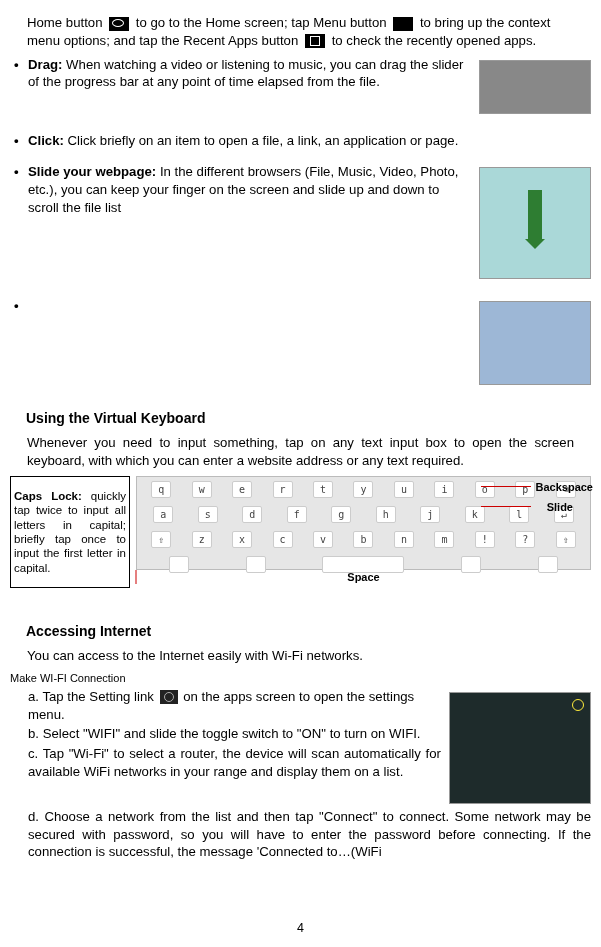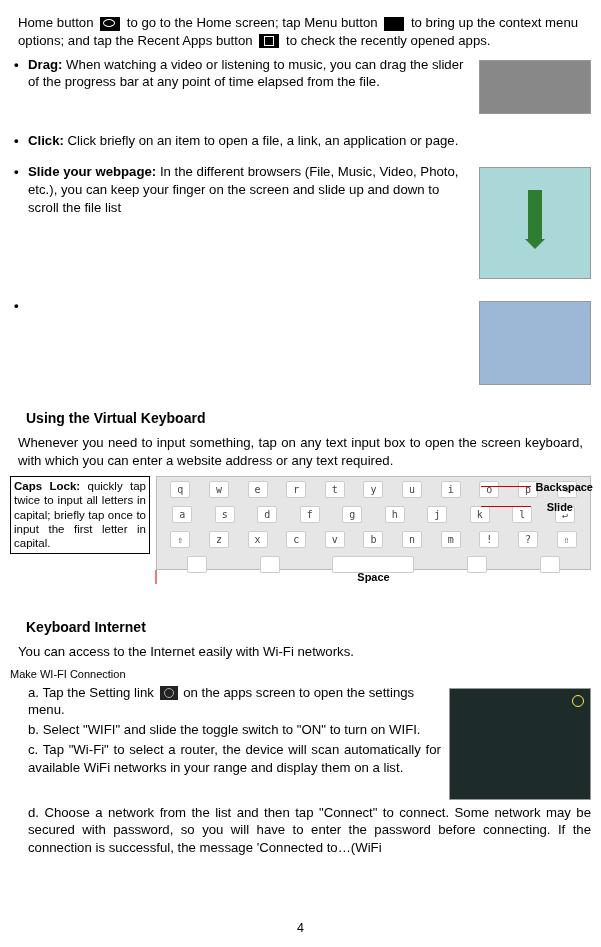--- a/index.html
+++ b/index.html
@@ -52,46 +52,46 @@
   }
   .drag-img{float:right;width:110px;height:52px;margin:4px 0 4px 8px;background:#888;}
   .slide-img{float:right;width:110px;height:110px;margin:4px 0 4px 8px;background:#aad8d8;position:relative;}
   .slide-img::before{content:"";position:absolute;left:50%;top:20%;width:14px;height:52px;margin-left:-7px;background:linear-gradient(#2e7d32,#2e7d32);}
   .slide-img::after{content:"";position:absolute;left:50%;margin-left:-10px;bottom:18%;border:10px solid transparent;border-top-color:#2e7d32;}
   .pinch-img{float:right;width:110px;height:82px;margin:4px 0 4px 8px;background:#9db7d6;}
   .clear{clear:both;}
   h3{margin:6px 0 2px 16px;font-size:14px;}
   .kb-row{display:flex;align-items:flex-start;margin-top:4px;}
   .caps-box{
-    width:140px;
+    width:120px;
     border:1.5px solid #000;
     font-size:11.5px;
     line-height:1.25;
-    padding:2px 3px;
+    padding:12px 3px;
     box-sizing:border-box;
     text-align:justify;
   }
   .kb-wrap{position:relative;flex:1;margin-left:6px;}
   .kb-img{
     height:92px;
     background:#e6e6e6;
     border:1px solid #bbb;
     position:relative;
     font-family:monospace;
     font-size:10px;
     color:#444;
   }
   .kb-img .row{display:flex;justify-content:space-around;padding:4px 4px;}
   .kb-img .key{width:18px;height:15px;background:#fff;border:1px solid #ccc;border-radius:2px;text-align:center;line-height:15px;}
   .kb-img .key.wide{width:80px;}
   .kb-label{position:absolute;font-size:11px;font-weight:bold;}
   .kb-line{position:absolute;background:#c00;height:1px;}
   .space-lbl{left:50%;transform:translateX(-50%);top:94px;font-weight:bold;font-size:11px;}
   .space-line{left:50%;top:78px;width:1px;height:14px;background:#c00;transform:translateX(-0.5px);}
-  .intro-para{margin:6px 8px;}
+  .intro-para{margin:6px 17px;}
   .justify{text-align:justify;}
   .wifi-img{float:right;width:140px;height:110px;margin:4px 0 4px 8px;background:#1e2b2b;position:relative;}
   .wifi-img::after{content:"";position:absolute;right:6px;top:6px;width:10px;height:10px;border:1px solid #ffeb3b;border-radius:50%;}
   .sub{margin:6px 0 2px 0;font-size:11px;}
   .steps{padding-left:18px;}
   .steps p{margin:0 0 2px 0;}
   .icon-settings{
     display:inline-block;width:18px;height:14px;background:#222;vertical-align:middle;margin:0 2px;position:relative;
   }
   .icon-settings::after{content:"";position:absolute;left:4px;top:2px;width:8px;height:8px;border:1px solid #aaa;border-radius:50%;}
@@ -198,21 +198,21 @@
     <div class="kb-label" style="right:-2px;top:4px;">Backspace</div>
     <div class="kb-line" style="right:60px;top:30px;width:50px;"></div>
     <div class="kb-label" style="right:18px;top:24px;">Slide</div>
     <div class="space-line"></div>
     <div class="kb-label space-lbl">Space</div>
   </div>
 </div>
 
 <div style="height:28px;"></div>
 
-<h3>Keyboard Internet</h3>
+<h3>Accessing Internet</h3>
 <p class="intro-para">You can access to the Internet easily with Wi-Fi networks.</p>
 
 <p class="sub">Make WI-FI Connection</p>
 
 <div class="floatimg wifi-img"></div>
 
 <div class="steps">
   <p>
     <span>a. Tap the Setting link </span>
     <span class="icon-settings"></span>

